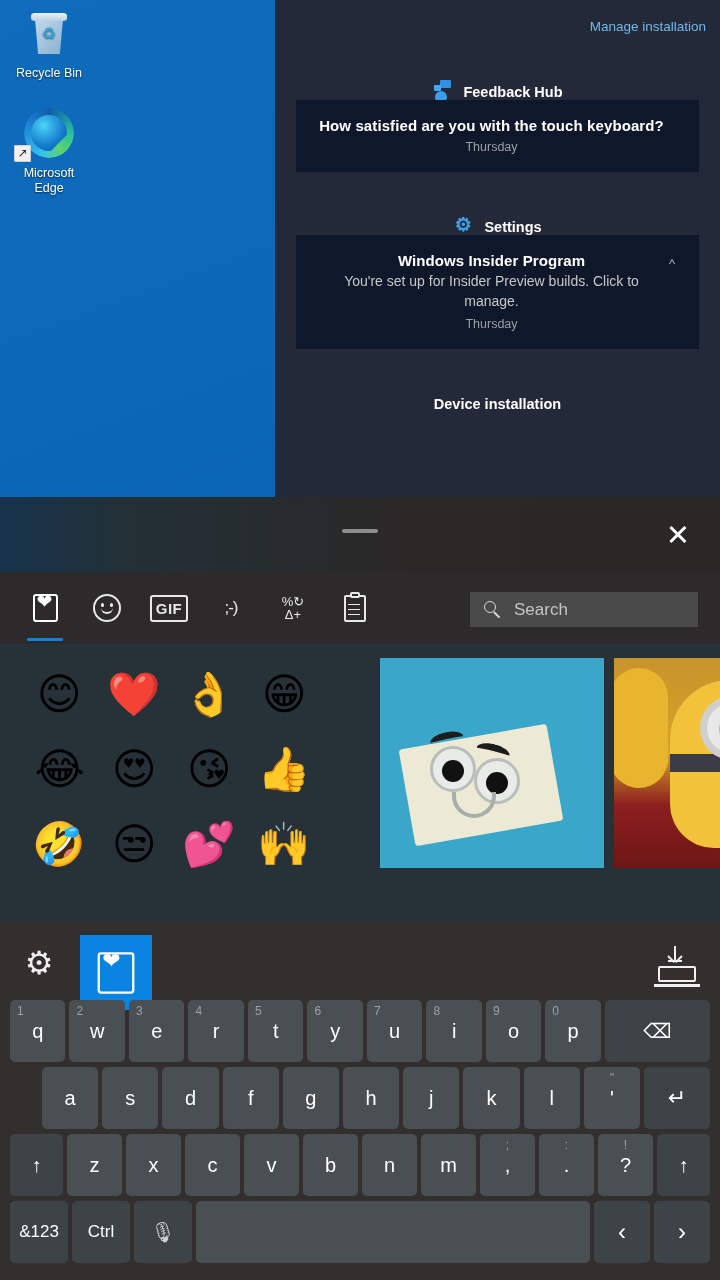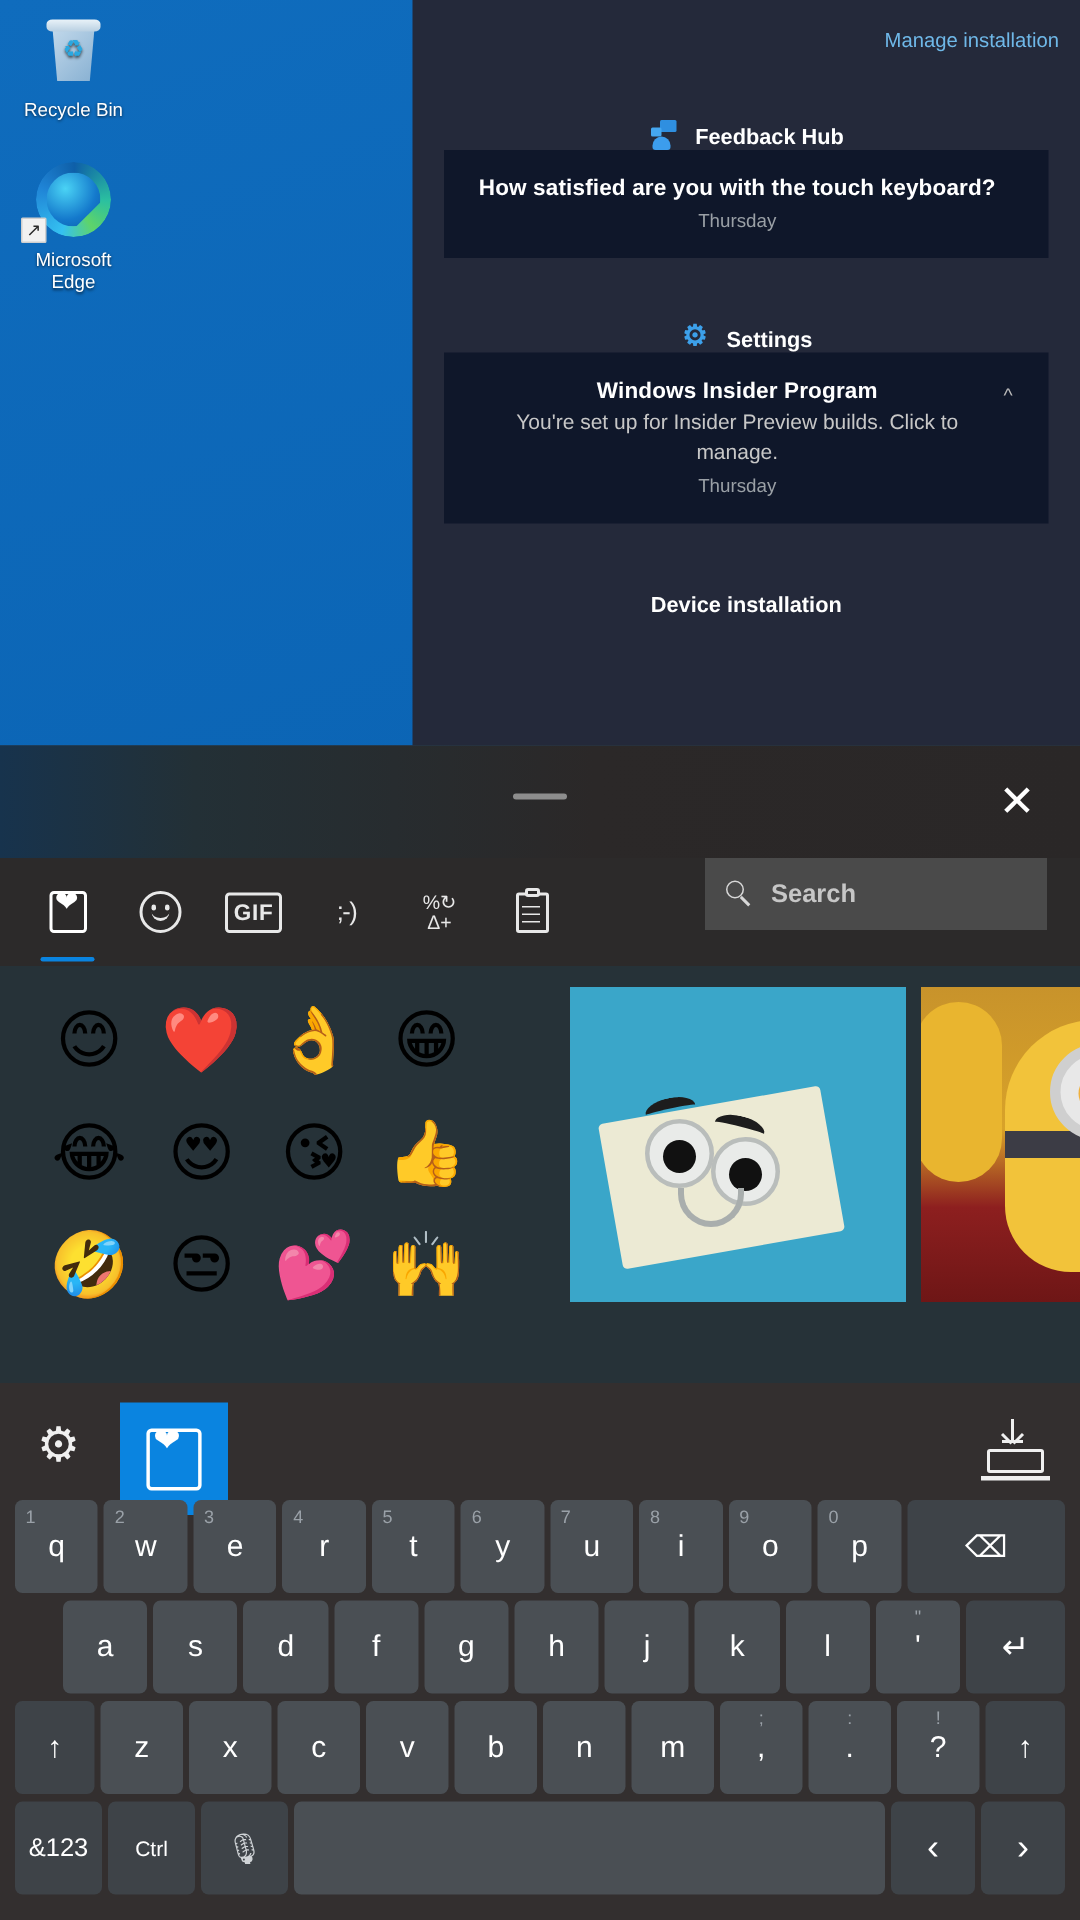--- a/index.html
+++ b/index.html
@@ -140,23 +140,23 @@
   .ti-smile .mo { position: absolute; left: 6px; top: 12px; width: 12px; height: 6px; border-bottom: 2px solid #e8e8e8; border-radius: 0 0 10px 10px; }
   .ti-gif { font-size: 15px; font-weight: 700; letter-spacing: .5px; border: 2px solid #e8e8e8; border-radius: 3px; padding: 3px 4px; color: #e8e8e8; }
   .ti-kao { font-size: 17px; color: #e8e8e8; letter-spacing: -1px; }
   .ti-sym { font-size: 13px; line-height: 13px; color: #e8e8e8; text-align: center; }
   .ti-clip { width: 22px; height: 27px; position: relative; }
   .ti-clip .bd { position: absolute; inset: 0; border: 2px solid #e8e8e8; border-radius: 2px; }
   .ti-clip .cl { position: absolute; left: 6px; top: -3px; width: 10px; height: 6px; border: 2px solid #e8e8e8; border-radius: 2px; background: #2c2a2a; }
   .ti-clip .ln { position: absolute; left: 4px; width: 12px; height: 1px; background: #e8e8e8; }
 
   #emoji-search {
-    position: absolute; right: 22px; top: 0; width: 228px; height: 48px;
+    position: absolute; right: 22px; top: 20px; width: 228px; height: 35px;
     background: #4a4a4a; display: flex; align-items: center; gap: 12px;
-    padding: 0 14px; cursor: text; font-weight: bold;
+    padding: 0 14px; cursor: text;
   }
   #emoji-search .mag { width: 18px; height: 18px; position: relative; }
   #emoji-search .mag .c { position: absolute; left: 0; top: 0; width: 12px; height: 12px; border: 1.6px solid #d8d8d8; border-radius: 50%; }
   #emoji-search .mag .h { position: absolute; left: 10px; top: 10px; width: 8px; height: 1.6px; background: #d8d8d8; transform: rotate(45deg); transform-origin: left center; }
   #emoji-search .ph { color: #c6c6c6; font-size: 17px; }
 
   
   #emoji-content {
     position: relative; width: 100%; height: 278px;
     background: #263238; overflow: hidden;
@@ -554,21 +554,21 @@
           </div>
         <div class="key">
             <span>↑</span>
           </div>
       </div>
 
       <div class="krow" id="row4">
         <div class="key" style="font-size:17px">
             <span>&amp;123</span>
           </div>
-        <div class="key" style="font-size:14px">
+        <div class="key" style="font-size:17px">
             <span>Ctrl</span>
           </div>
         <div class="key ico-mic">
             <span>🎙</span>
           </div>
         <div class="key spacebar">
             <span></span>
           </div>
         <div class="key nav" style="font-size:24px">
             <span>‹</span>

